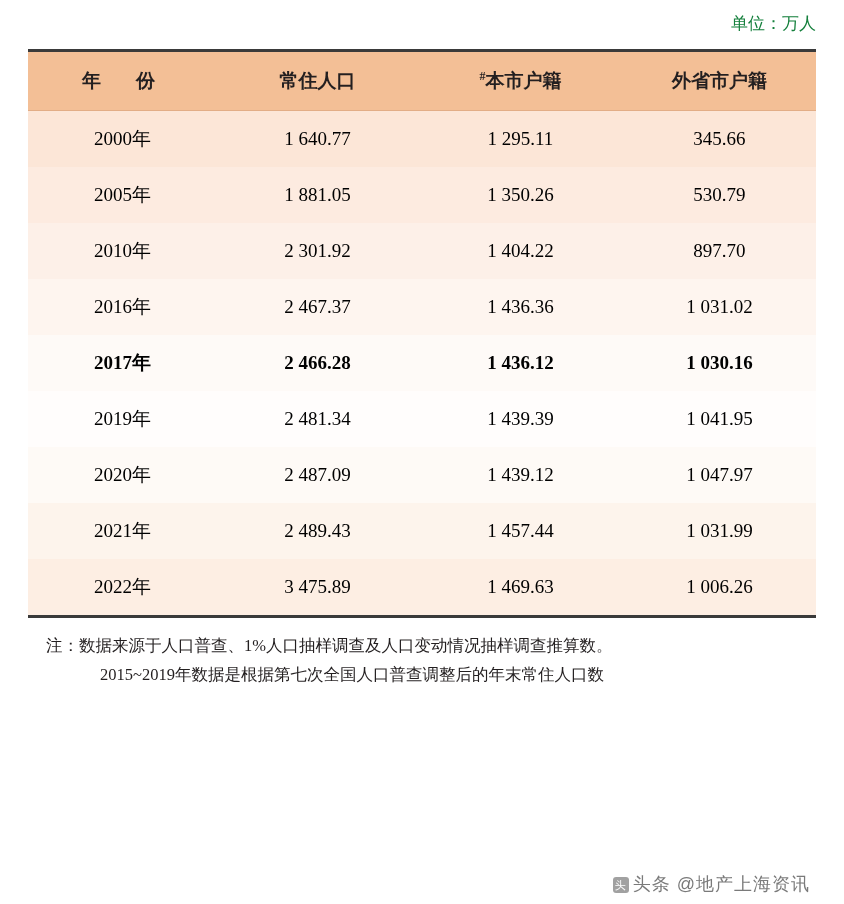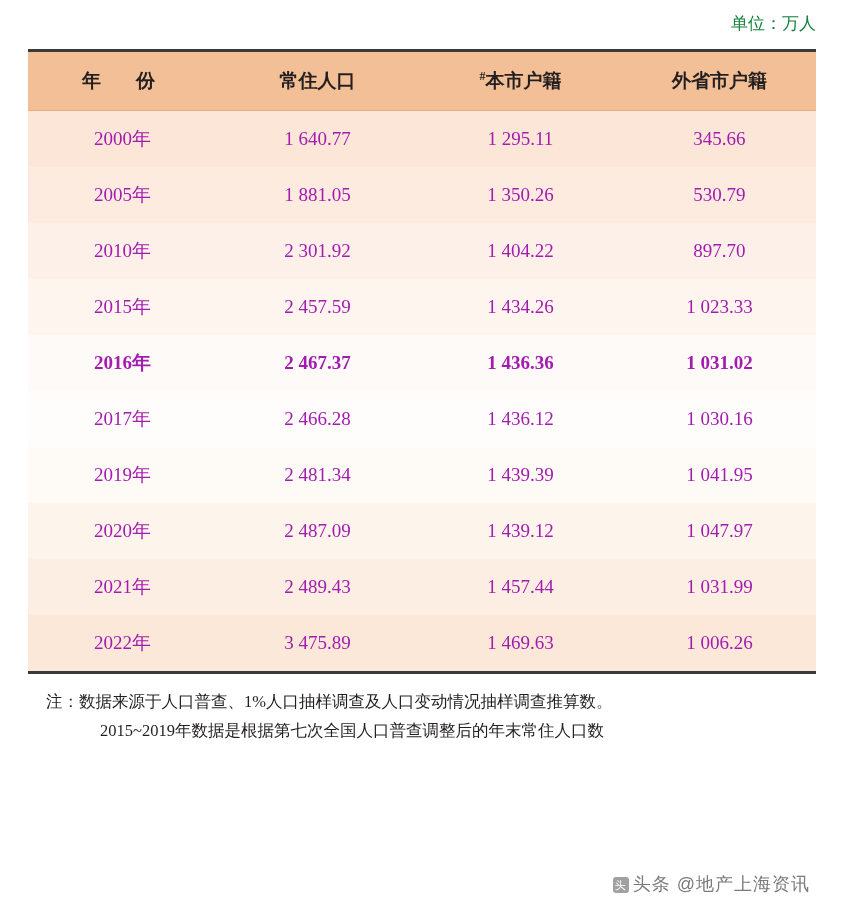--- a/index.html
+++ b/index.html
@@ -66,21 +66,21 @@
     font-size: 12px;
     vertical-align: super;
     font-weight: bold;
   }
   .hdr-year {
     letter-spacing: 8px;
   }
   table.data tbody td {
     height: 54px;
     font-size: 19px;
-    color: #a21caf;
+    color: #000000;
     text-align: center;
     vertical-align: middle;
     font-family: "Liberation Serif", serif;
     border: none;
   }
   
   tbody tr:nth-child(1) { background: #fce6d7; }
   tbody tr:nth-child(2) { background: #fdebe0; }
   tbody tr:nth-child(3) { background: #fdf0e8; }
   tbody tr:nth-child(4) { background: #fef5ef; }
@@ -167,26 +167,20 @@
           <td>1 350.26</td>
           <td>530.79</td>
         </tr>
         <tr>
           <td>2010年</td>
           <td>2 301.92</td>
           <td>1 404.22</td>
           <td>897.70</td>
         </tr>
         <tr>
-          <td>2015年</td>
-          <td>2 457.59</td>
-          <td>1 434.26</td>
-          <td>1 023.33</td>
-        </tr>
-        <tr>
           <td>2016年</td>
           <td>2 467.37</td>
           <td>1 436.36</td>
           <td>1 031.02</td>
         </tr>
         <tr>
           <td>2017年</td>
           <td>2 466.28</td>
           <td>1 436.12</td>
           <td>1 030.16</td>

